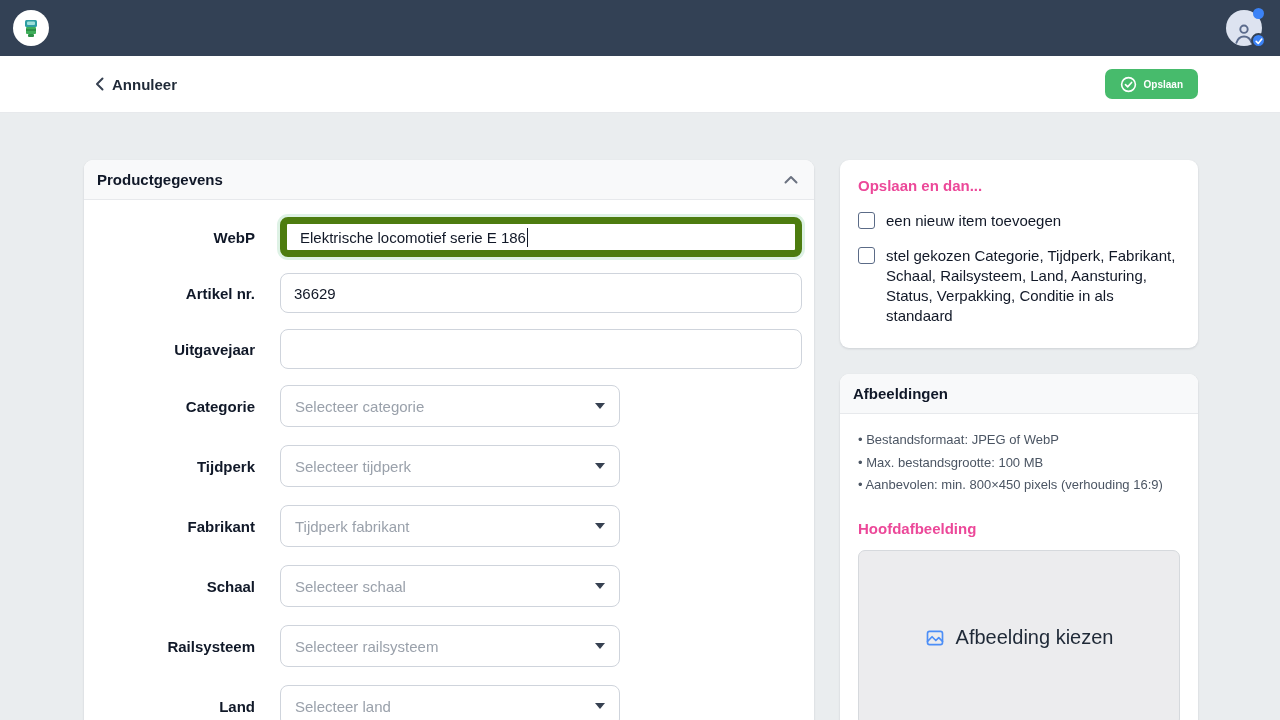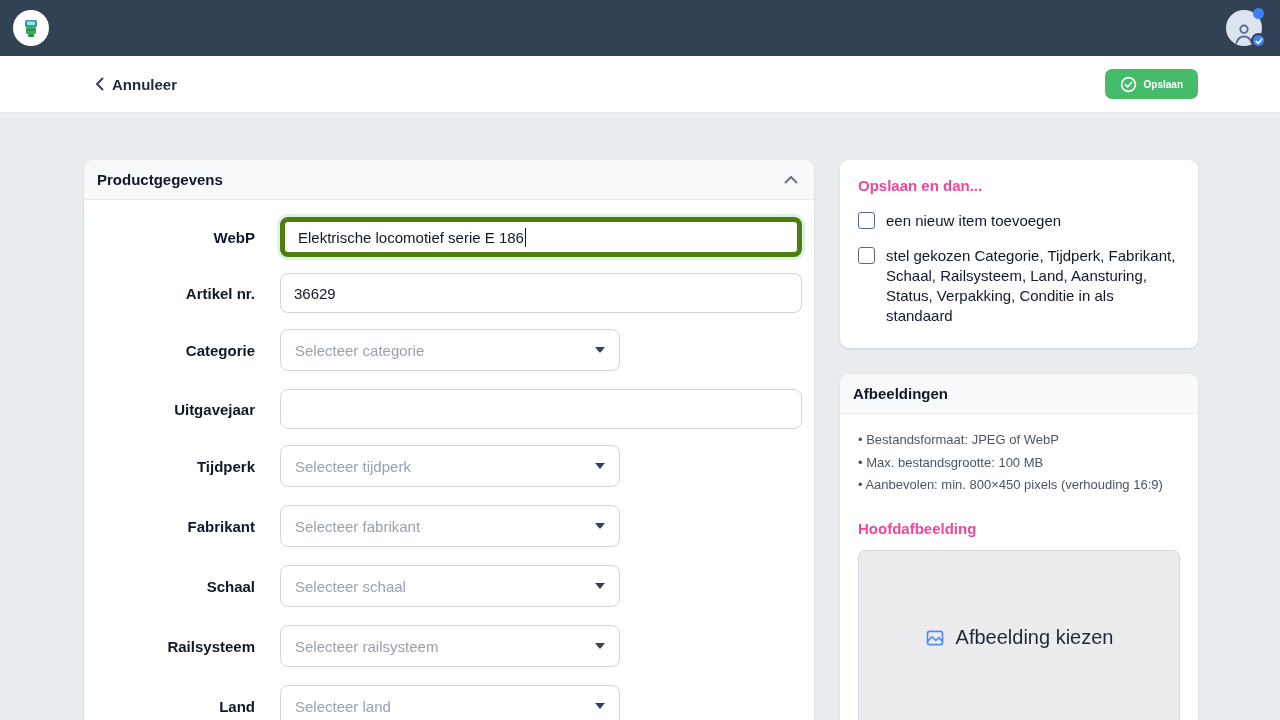--- a/index.html
+++ b/index.html
@@ -46,21 +46,21 @@
 
   .form-row { display:flex; align-items:center; margin-bottom:16px; }
   .form-row.select-row { margin-bottom:18px; }
   .form-row:last-child { margin-bottom:0; }
   .form-label { width:171px; text-align:right; font-size:15px; font-weight:700;
     color:#101828; margin-right:25px; flex-shrink:0; }
 
   .text-input { width:522px; height:40px; border:1px solid #cfd4dc; border-radius:8px;
     padding:0 13px; font-size:15px; color:#111827; background:#fff;
     font-family:"Liberation Sans", sans-serif; display:flex; align-items:center; }
-  .text-input.focused { border:5px solid #4d7c0f; box-shadow:0 0 0 3px #def2e5; }
+  .text-input.focused { border:7px solid #4d7c0f; box-shadow:0 0 0 3px #def2e5; }
   .caret { display:inline-block; width:1.5px; height:19px; background:#111827; margin-left:1px; }
 
   .select { width:340px; height:42px; border:1px solid #cfd4dc; border-radius:8px;
     background:#fff; display:flex; align-items:center; justify-content:space-between;
     padding:0 14px; cursor:pointer; }
   .select .ph { font-size:15px; color:#9aa1ab; }
   .select .tri { width:0; height:0; border-left:5px solid transparent;
     border-right:5px solid transparent; border-top:6px solid #374151; }
 
   
@@ -150,47 +150,47 @@
         </div>
       </div>
 
       <div class="form-row">
         <label class="form-label">Artikel nr.</label>
         <div class="text-input">
           <span>36629</span>
         </div>
       </div>
 
-      <div class="form-row select-row">
-        <label class="form-label">Categorie</label>
-        <div class="select">
-          <span class="ph">Selecteer categorie</span>
-          <span class="tri"></span>
-        </div>
-      </div>
-
       <div class="form-row">
         <label class="form-label">Uitgavejaar</label>
         <div class="text-input">
           <span></span>
         </div>
       </div>
 
       <div class="form-row select-row">
+        <label class="form-label">Categorie</label>
+        <div class="select">
+          <span class="ph">Selecteer categorie</span>
+          <span class="tri"></span>
+        </div>
+      </div>
+
+      <div class="form-row select-row">
         <label class="form-label">Tijdperk</label>
         <div class="select">
           <span class="ph">Selecteer tijdperk</span>
           <span class="tri"></span>
         </div>
       </div>
 
       <div class="form-row select-row">
         <label class="form-label">Fabrikant</label>
         <div class="select">
-          <span class="ph">Selecteer fabrikant</span>
+          <span class="ph">Tijdperk fabrikant</span>
           <span class="tri"></span>
         </div>
       </div>
 
       <div class="form-row select-row">
         <label class="form-label">Schaal</label>
         <div class="select">
           <span class="ph">Selecteer schaal</span>
           <span class="tri"></span>
         </div>

